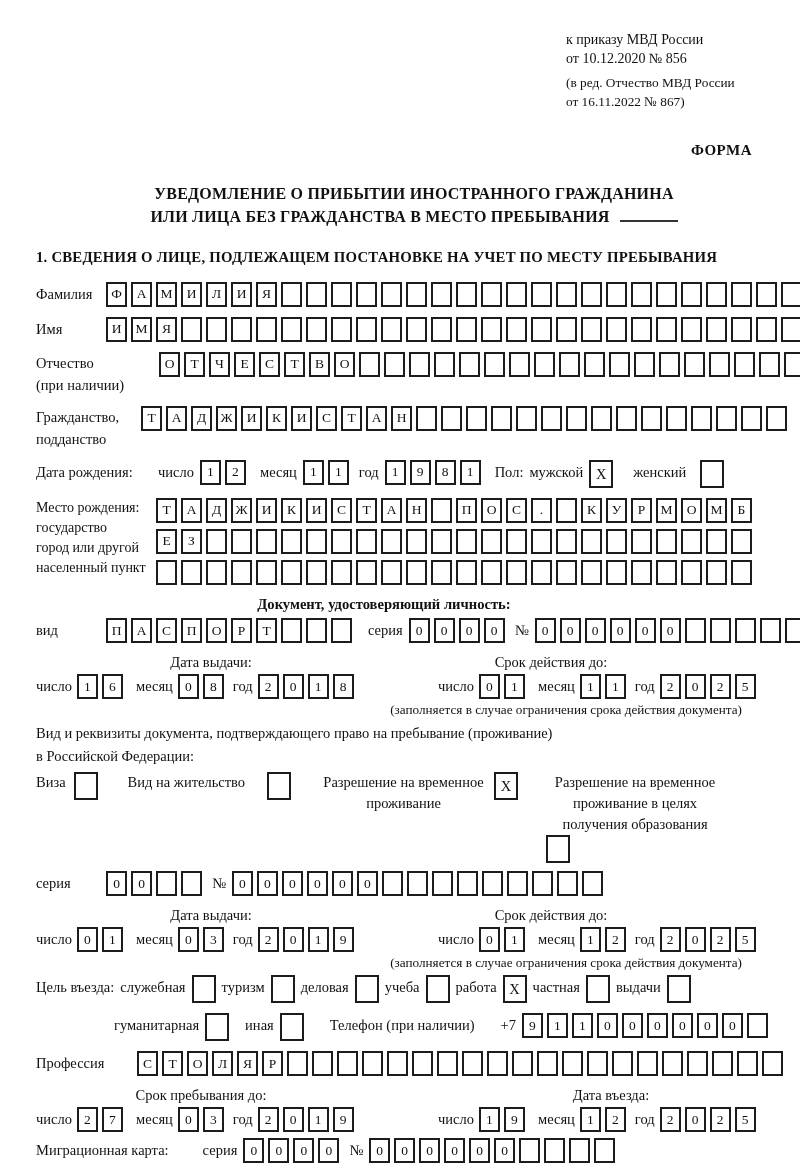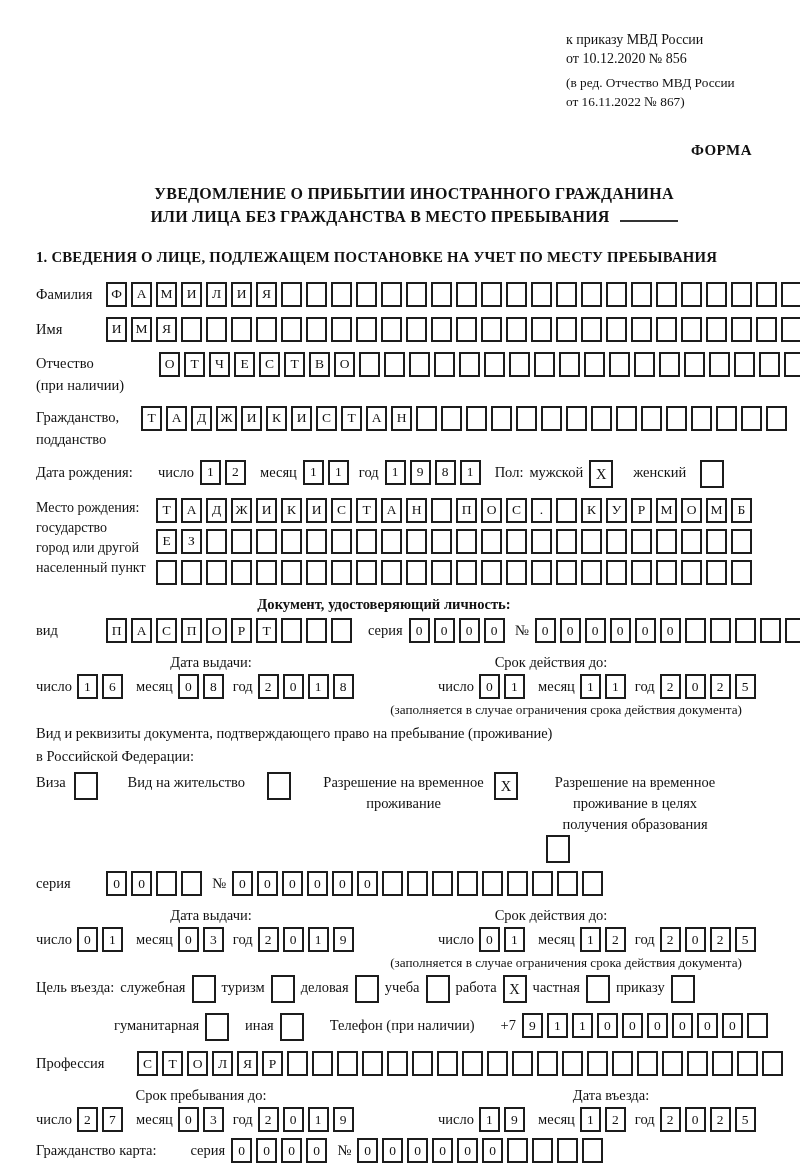--- a/index.html
+++ b/index.html
@@ -531,21 +531,21 @@
   <span class="lbl">туризм</span>
   <span class="checkbox"></span>
   <span class="lbl">деловая</span>
   <span class="checkbox"></span>
   <span class="lbl">учеба</span>
   <span class="checkbox"></span>
   <span class="lbl">работа</span>
   <span class="checkbox">X</span>
   <span class="lbl">частная</span>
   <span class="checkbox"></span>
-  <span class="lbl">приказу</span>
+  <span class="lbl">выдачи</span>
   <span class="checkbox"></span>
 </div>
 
 <div class="frow">
   <span class="lbl ml78">гуманитарная</span>
   <span class="checkbox"></span>
   <span class="lbl ml10">иная</span>
   <span class="checkbox"></span>
   <span class="lbl ml20">Телефон (при наличии)</span>
   <span class="lbl ml20">+7</span>
@@ -636,21 +636,21 @@
           <span class="cell">2</span>
           <span class="cell">0</span>
           <span class="cell">2</span>
           <span class="cell">5</span>
         </span>
     </span>
   </div>
 </div>
 
 <div class="frow mt6">
-  <span class="lbl">Гражданство карта:</span>
+  <span class="lbl">Миграционная карта:</span>
   <span class="lbl ml28">серия</span>
   <span class="cells">
       <span class="cell">0</span>
       <span class="cell">0</span>
       <span class="cell">0</span>
       <span class="cell">0</span>
     </span>
   <span class="lbl ml4">№</span>
   <span class="cells">
       <span class="cell">0</span>

